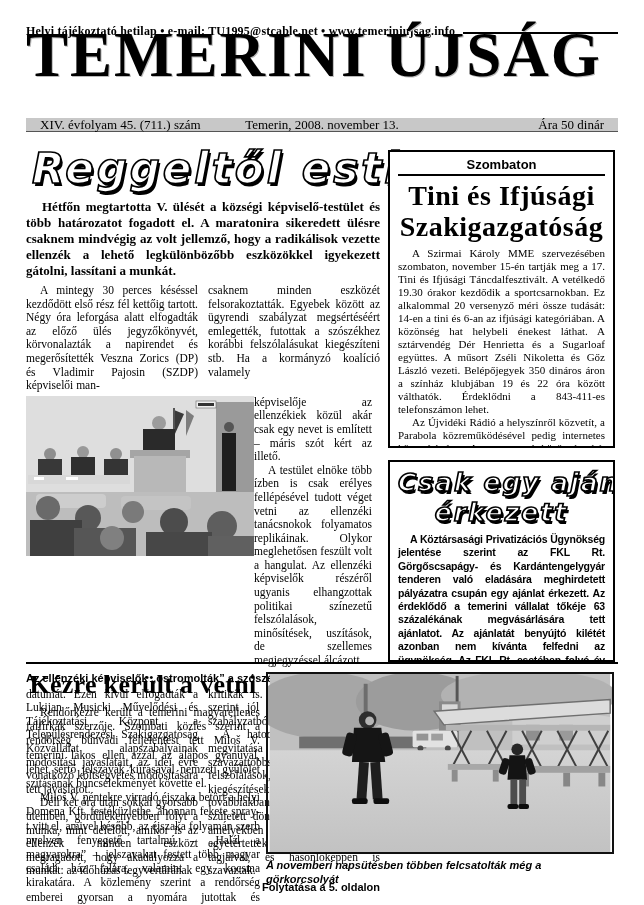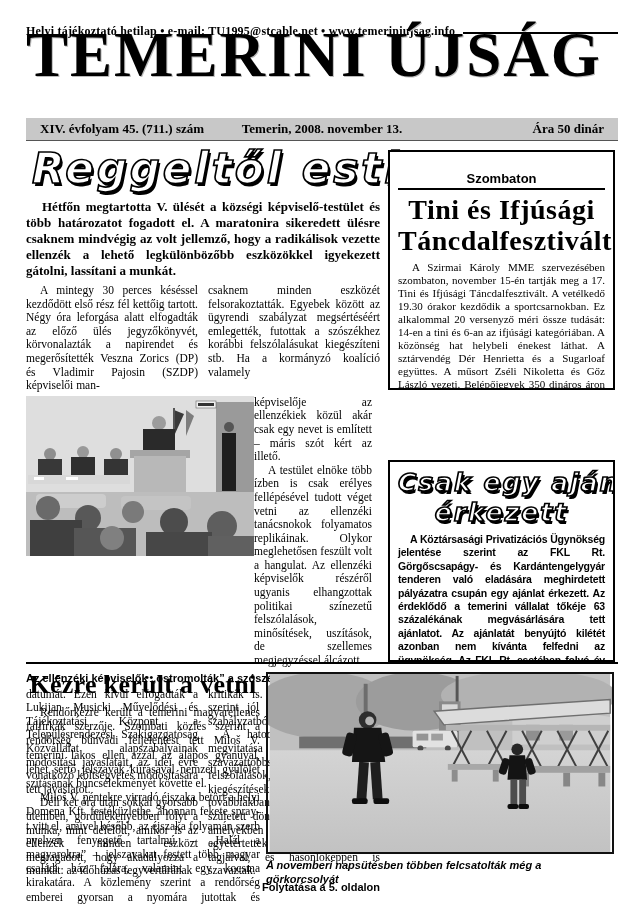--- a/index.html
+++ b/index.html
@@ -17,24 +17,24 @@
     display:flex; align-items:center; gap:8px;
   }
   .tagline .rule { flex:1; height:2px; background:#000; margin-top:2px; }
   .masthead {
     position:absolute; top:22px; left:26px; width:592px;
     font-size:63px; font-weight:bold; letter-spacing:2px;
     line-height:1.06; white-space:nowrap; z-index:2;
     text-shadow:1px 1px 0 #bbb;
   }
   .infobar {
-    position:absolute; top:118px; left:26px; width:592px; height:23px;
+    position:absolute; top:118px; left:26px; width:592px; height:14px;
     background:#c8c8c8; border-bottom:1px solid #555;
     display:flex; align-items:center;
-    font-size:13px; font-weight:bold; padding:0 14px; z-index:1;
+    font-size:13px; font-weight:normal; padding:0 14px; z-index:1;
   }
   .infobar .left  { flex:1; text-align:left; }
   .infobar .mid   { flex:1.2; text-align:center; }
   .infobar .right { flex:1; text-align:right; }
 
   
   .bubble {
     font-family:"DejaVu Sans", sans-serif;
     font-weight:bold; font-style:italic;
     color:#fff;
@@ -64,21 +64,21 @@
     font-size:11px; font-weight:bold; line-height:14px; margin-top:3px;
   }
   .continuation {
     font-family:"Liberation Sans", sans-serif;
     font-size:11px; font-weight:bold; text-align:right; margin-top:3px;
   }
 
   
   .right-col { position:absolute; top:150px; left:388px; width:227px; }
   .box { border:2px solid #000; background:#fff; }
-  .box1 { position:absolute; top:0; left:0; width:227px; height:240px; padding:19px 8px; overflow:hidden; }
+  .box1 { position:absolute; top:0; left:0; width:227px; height:298px; padding:5px 8px; overflow:hidden; }
   .kicker {
     font-family:"Liberation Sans", sans-serif;
     font-size:13px; font-weight:bold; text-align:center;
     border-bottom:2px solid #000; padding-bottom:2px;
   }
   .box1 h2 {
     font-size:28px; line-height:31px; text-align:center; margin-top:4px;
     letter-spacing:0.5px;
   }
   .box1 .bodytext { margin-top:5px; font-size:11px; line-height:13px; }
@@ -191,21 +191,21 @@
         <div class="continuation">Folytatása a 5. oldalon</div>
       </div>
     </div>
   </div>
 
   <div class="right-col">
     <div class="box box1">
       <div class="kicker">Szombaton</div>
       <h2>
         <span>Tini és Ifjúsági</span><br>
-        <span>Táncdalfesztivált</span>
+        <span>Szakigazgatóság</span>
       </h2>
       <div class="bodytext">
         <p>A Szirmai Károly MME szervezésében szombaton, november 15-én tartják meg a 17. Tini és Ifjúsági Táncdalfesztivált. A vetélkedő 19.30 órakor kezdődik a sportcsarnokban. Ez alkalommal 20 versenyző méri össze tudását: 14-en a tini és 6-an az ifjúsági kategóriában. A közönség hat helybeli énekest láthat. A sztárvendég Dér Henrietta és a Sugarloaf együttes. A műsort Zséli Nikoletta és Gőz László vezeti. Belépőjegyek 350 dináros áron a színház klubjában 19 és 22 óra között válthatók. Érdeklődni a 843-411-es telefonszámon lehet.</p>
         <p>Az Újvidéki Rádió a helyszínről közvetít, a Parabola közreműködésével pedig internetes közvetítés lesz. A sportcsarnok közönsége két kivetítőn is követheti a műsort. A versenyzőket Bugyi Zoltán vezetésével a felerősített 3+2 zenekar kíséri.</p>
       </div>
     </div>
 
     <div class="box box2">
       <span class="bubble bubble-small">
         <span>Csak egy ajánlat</span><br>

